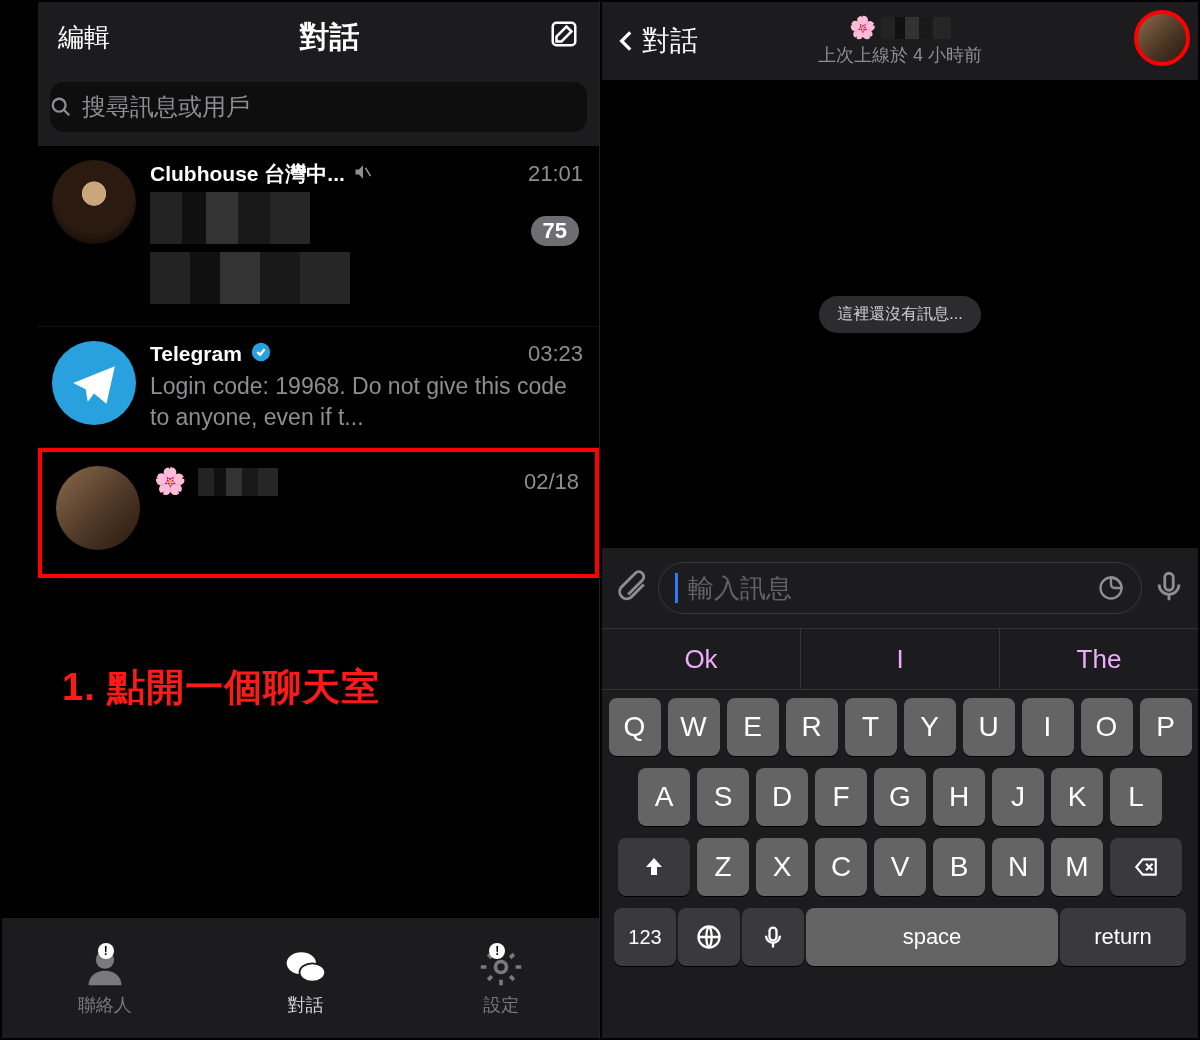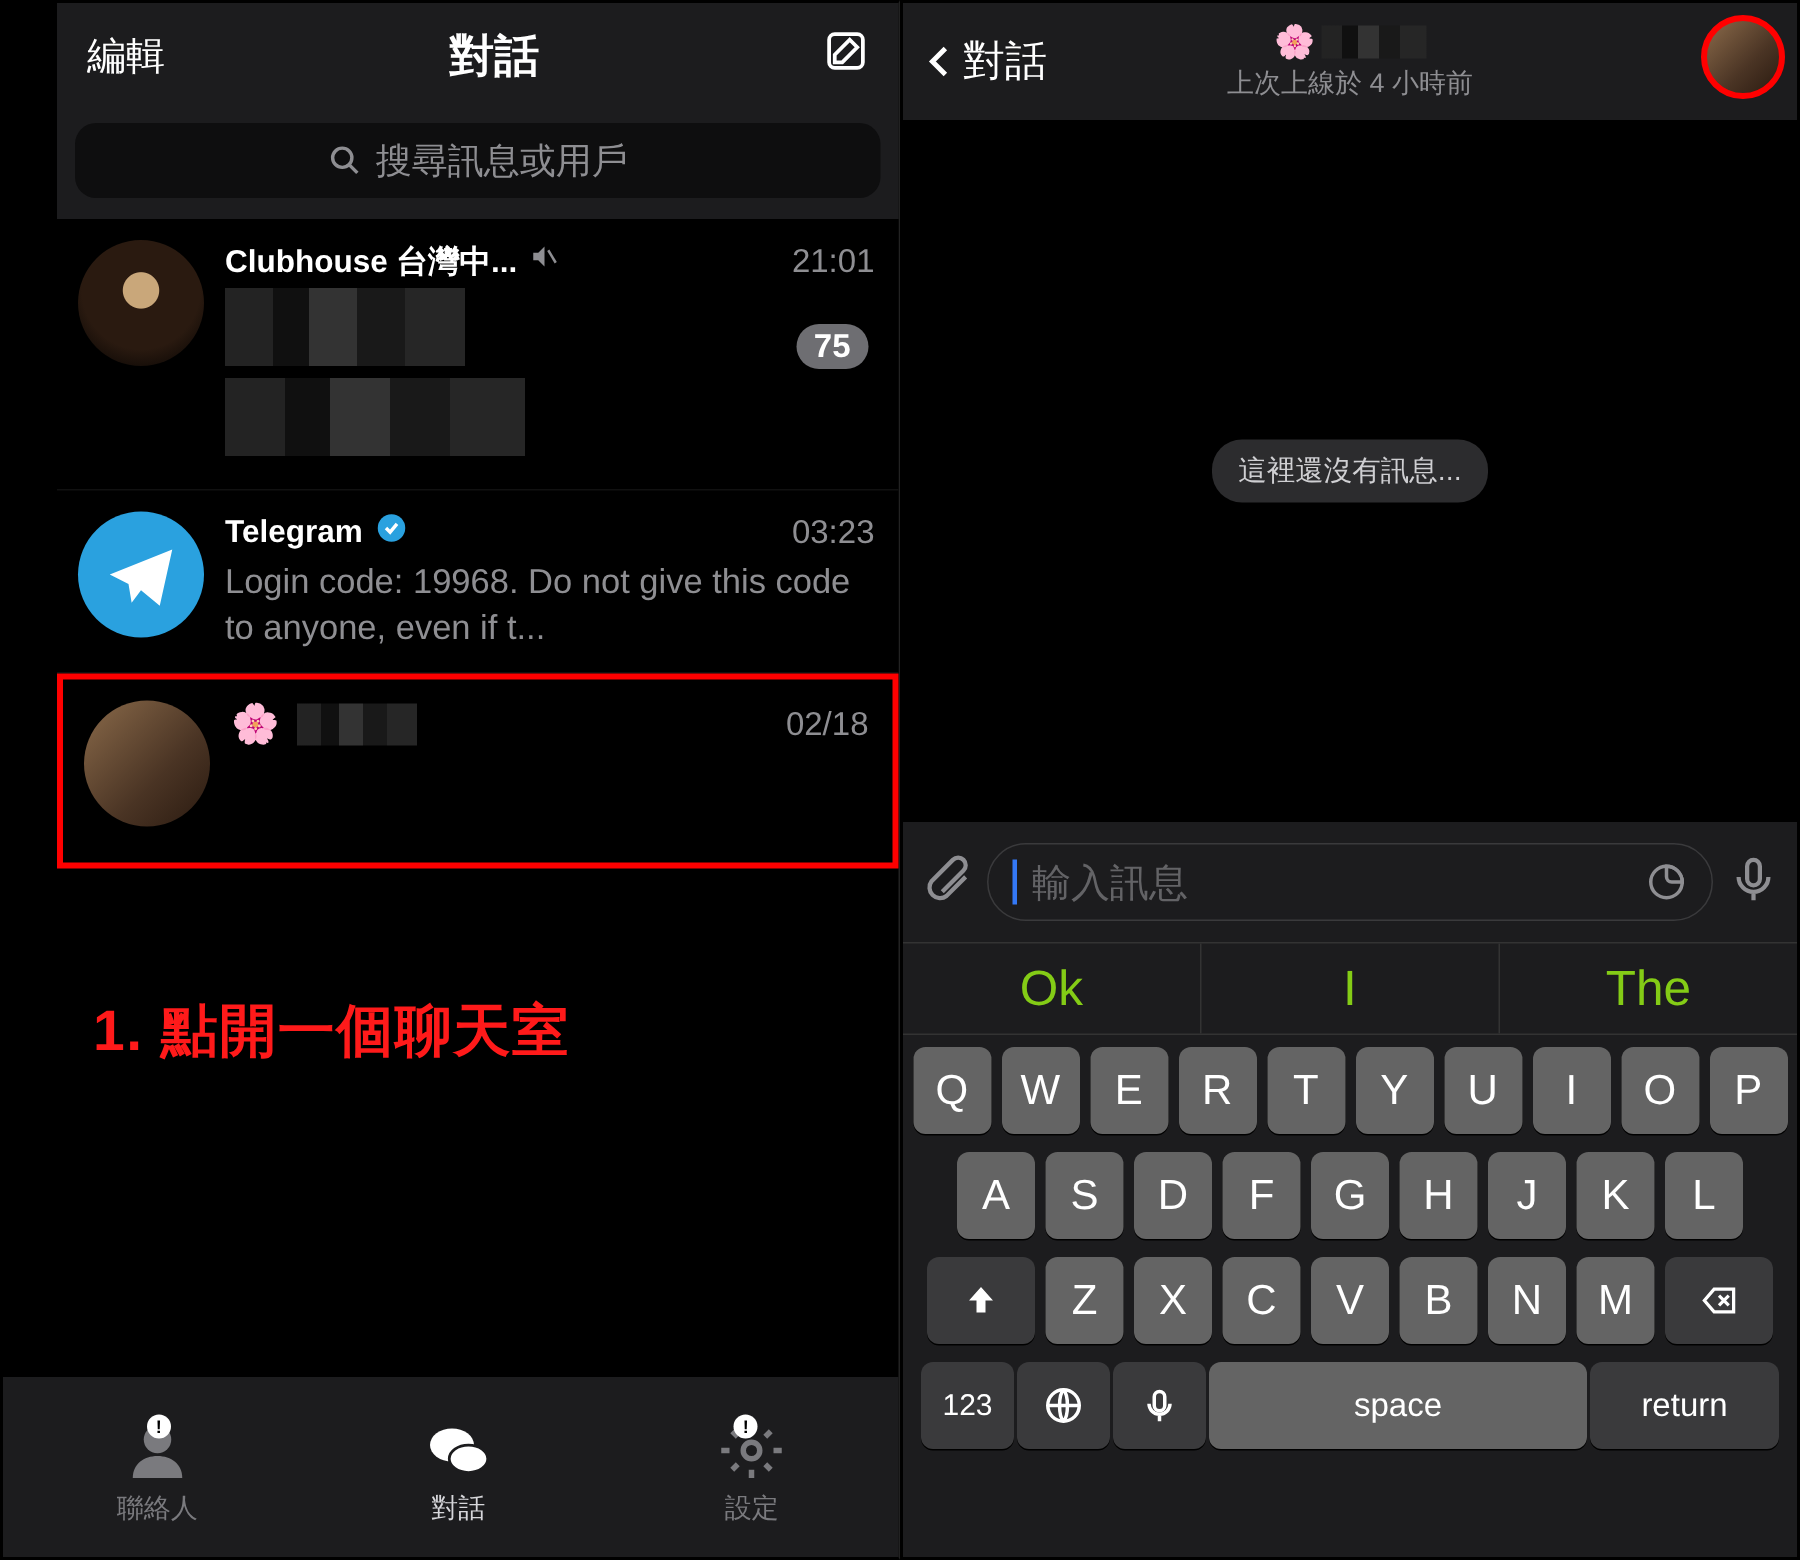--- a/index.html
+++ b/index.html
@@ -4,21 +4,21 @@
 <style>
   * { box-sizing: border-box; margin:0; padding:0; font-family: -apple-system, "Helvetica Neue", Arial, sans-serif; }
   body { background:#fff; width:1200px; height:1040px; display:flex; }
   .pane { position:relative; width:50%; height:100%; background:#000; color:#fff; border:2px solid #000; }
   .pane-left { border-right:1px solid #222;padding-left:36px; }
   
   .l-header { height:70px; background:#1c1c1e; display:flex; align-items:center; justify-content:space-between; padding:0 20px; font-size:26px; }
   .l-header .title { font-weight:600; font-size:30px; }
   .compose-icon svg { width:30px; height:30px; stroke:#fff; stroke-width:2; fill:none; }
   .search-wrap { padding:10px 12px 14px; background:#1c1c1e; }
-  .search-bar { background:#0e0e0f; border-radius:14px; height:50px; display:flex; align-items:center; justify-content:center; gap:10px; color:#8e8e92; font-size:24px; }
+  .search-bar { background:#0e0e0f; border-radius:14px; height:50px; display:flex; align-items:center; justify-content:flex-start; gap:10px; color:#8e8e92; font-size:24px; }
   .search-bar svg { width:22px; height:22px; stroke:#8e8e92; stroke-width:2.5; fill:none; }
   .chat-list { background:#000; }
   .chat-item { display:flex; align-items:flex-start; padding:14px 16px 14px 14px; gap:14px; border-bottom:1px solid #111; position:relative; }
   .avatar { width:84px; height:84px; border-radius:50%; background:#333; flex:none; overflow:hidden; display:flex; align-items:center; justify-content:center; }
   .avatar.afro { background: radial-gradient(circle at 50% 40%, #c9a77a 18%, #2a1a10 19% 60%, #000 100%); }
   .avatar.tg { background:#2aa1df; }
   .avatar.cat { background: linear-gradient(135deg,#8a6a4a 0%, #4a3424 60%, #2a1a10 100%); }
   .chat-body { flex:1; min-width:0; }
   .chat-top { display:flex; align-items:center; gap:8px; }
   .chat-name { font-size:21px; font-weight:700; color:#fff; white-space:nowrap; overflow:hidden; text-overflow:ellipsis; max-width:320px; }
@@ -44,33 +44,33 @@
   .back { display:flex; align-items:center; color:#fff; font-size:28px; gap:2px; }
   .back svg { width:26px; height:32px; stroke:#fff; stroke-width:3; fill:none; }
   .r-title-block { position:absolute; left:50%; transform:translateX(-50%); text-align:center; }
   .r-title-name { display:flex; align-items:center; justify-content:center; gap:4px; font-size:22px; }
   .r-title-name .flower { font-size:22px; }
   .r-title-name .pixelate { width:70px; height:22px; }
   .r-subtitle { color:#8e8e92; font-size:18px; margin-top:2px; }
   .r-avatar { position:absolute; right:8px; top:8px; width:56px; height:56px; border-radius:50%; background:linear-gradient(135deg,#8a6a4a 0%, #4a3424 60%, #2a1a10 100%); border:4px solid #ff0000; }
   .annotation2 { position:absolute; right:10px; top:86px; color:#ff1a1a; font-size:40px; font-weight:900; text-shadow:1px 1px 0 #000,-1px -1px 0 #000,1px -1px 0 #000,-1px 1px 0 #000; }
   .r-body { position:absolute; top:78px; bottom:490px; left:0; right:0; background:#000; display:flex; align-items:center; justify-content:center; }
-  .empty-pill { background:#2c2c2e; color:#cfcfd2; padding:8px 18px; border-radius:20px; font-size:19px; }
+  .empty-pill { background:#2c2c2e; color:#cfcfd2; padding:8px 18px; border-radius:20px; font-size:16px; }
   .r-input-row { position:absolute; left:0; right:0; bottom:410px; height:80px; background:#1c1c1e; display:flex; align-items:center; padding:0 12px; gap:10px; }
   .r-input-row .clip, .r-input-row .mic2 { color:#8e8e92; }
   .r-input-row svg { width:34px; height:34px; stroke:#8e8e92; stroke-width:2; fill:none; }
   .msg-input { flex:1; height:52px; border:1.5px solid #3a3a3c; background:#1c1c1e; border-radius:26px; display:flex; align-items:center; padding:0 16px; gap:10px; }
   .msg-input .cursor { width:3px; height:30px; background:#3478f6; animation:blink 1s step-end infinite; }
   @keyframes blink { 50% { opacity:0; } }
   .msg-input .ph { color:#636366; font-size:26px; flex:1; }
   .msg-input svg { width:28px; height:28px; }
   
   .kb { position:absolute; left:0; right:0; bottom:0; height:410px; background:#1c1c1e; display:flex; flex-direction:column; }
   .kb-suggest { height:62px; border-top:1px solid #333; border-bottom:1px solid #333; display:flex; }
-  .kb-suggest div { flex:1; display:flex; align-items:center; justify-content:center; font-size:33px; color:#84cc16; border-right:1px solid #333; }
+  .kb-suggest div { flex:1; display:flex; align-items:center; justify-content:center; font-size:26px; color:#f0abfc; border-right:1px solid #333; }
   .kb-suggest div:last-child { border-right:none; }
   .kb-rows { flex:1; padding:8px 6px 4px; display:flex; flex-direction:column; gap:12px; }
   .kb-row { display:flex; gap:7px; justify-content:center; }
   .key { background:#646464; color:#fff; border-radius:8px; height:58px; display:flex; align-items:center; justify-content:center; font-size:28px; font-weight:500; box-shadow:0 1px 0 #000; flex:1; max-width:52px; }
   .key.fn { background:#3a3a3c; max-width:72px; flex:1.4; }
   .key.space { max-width:none; flex:4; background:#646464; font-size:22px; }
   .key.ret { max-width:none; flex:2; background:#3a3a3c; font-size:22px; }
   .kb-bottom { display:flex; gap:2px; padding:0 6px 10px; }
   .kb-bottom .key.small { background:#3a3a3c; max-width:62px; font-size:20px; }
   .kb-bottom .key.icon svg { width:28px; height:28px; stroke:#fff; stroke-width:2; fill:none; }

